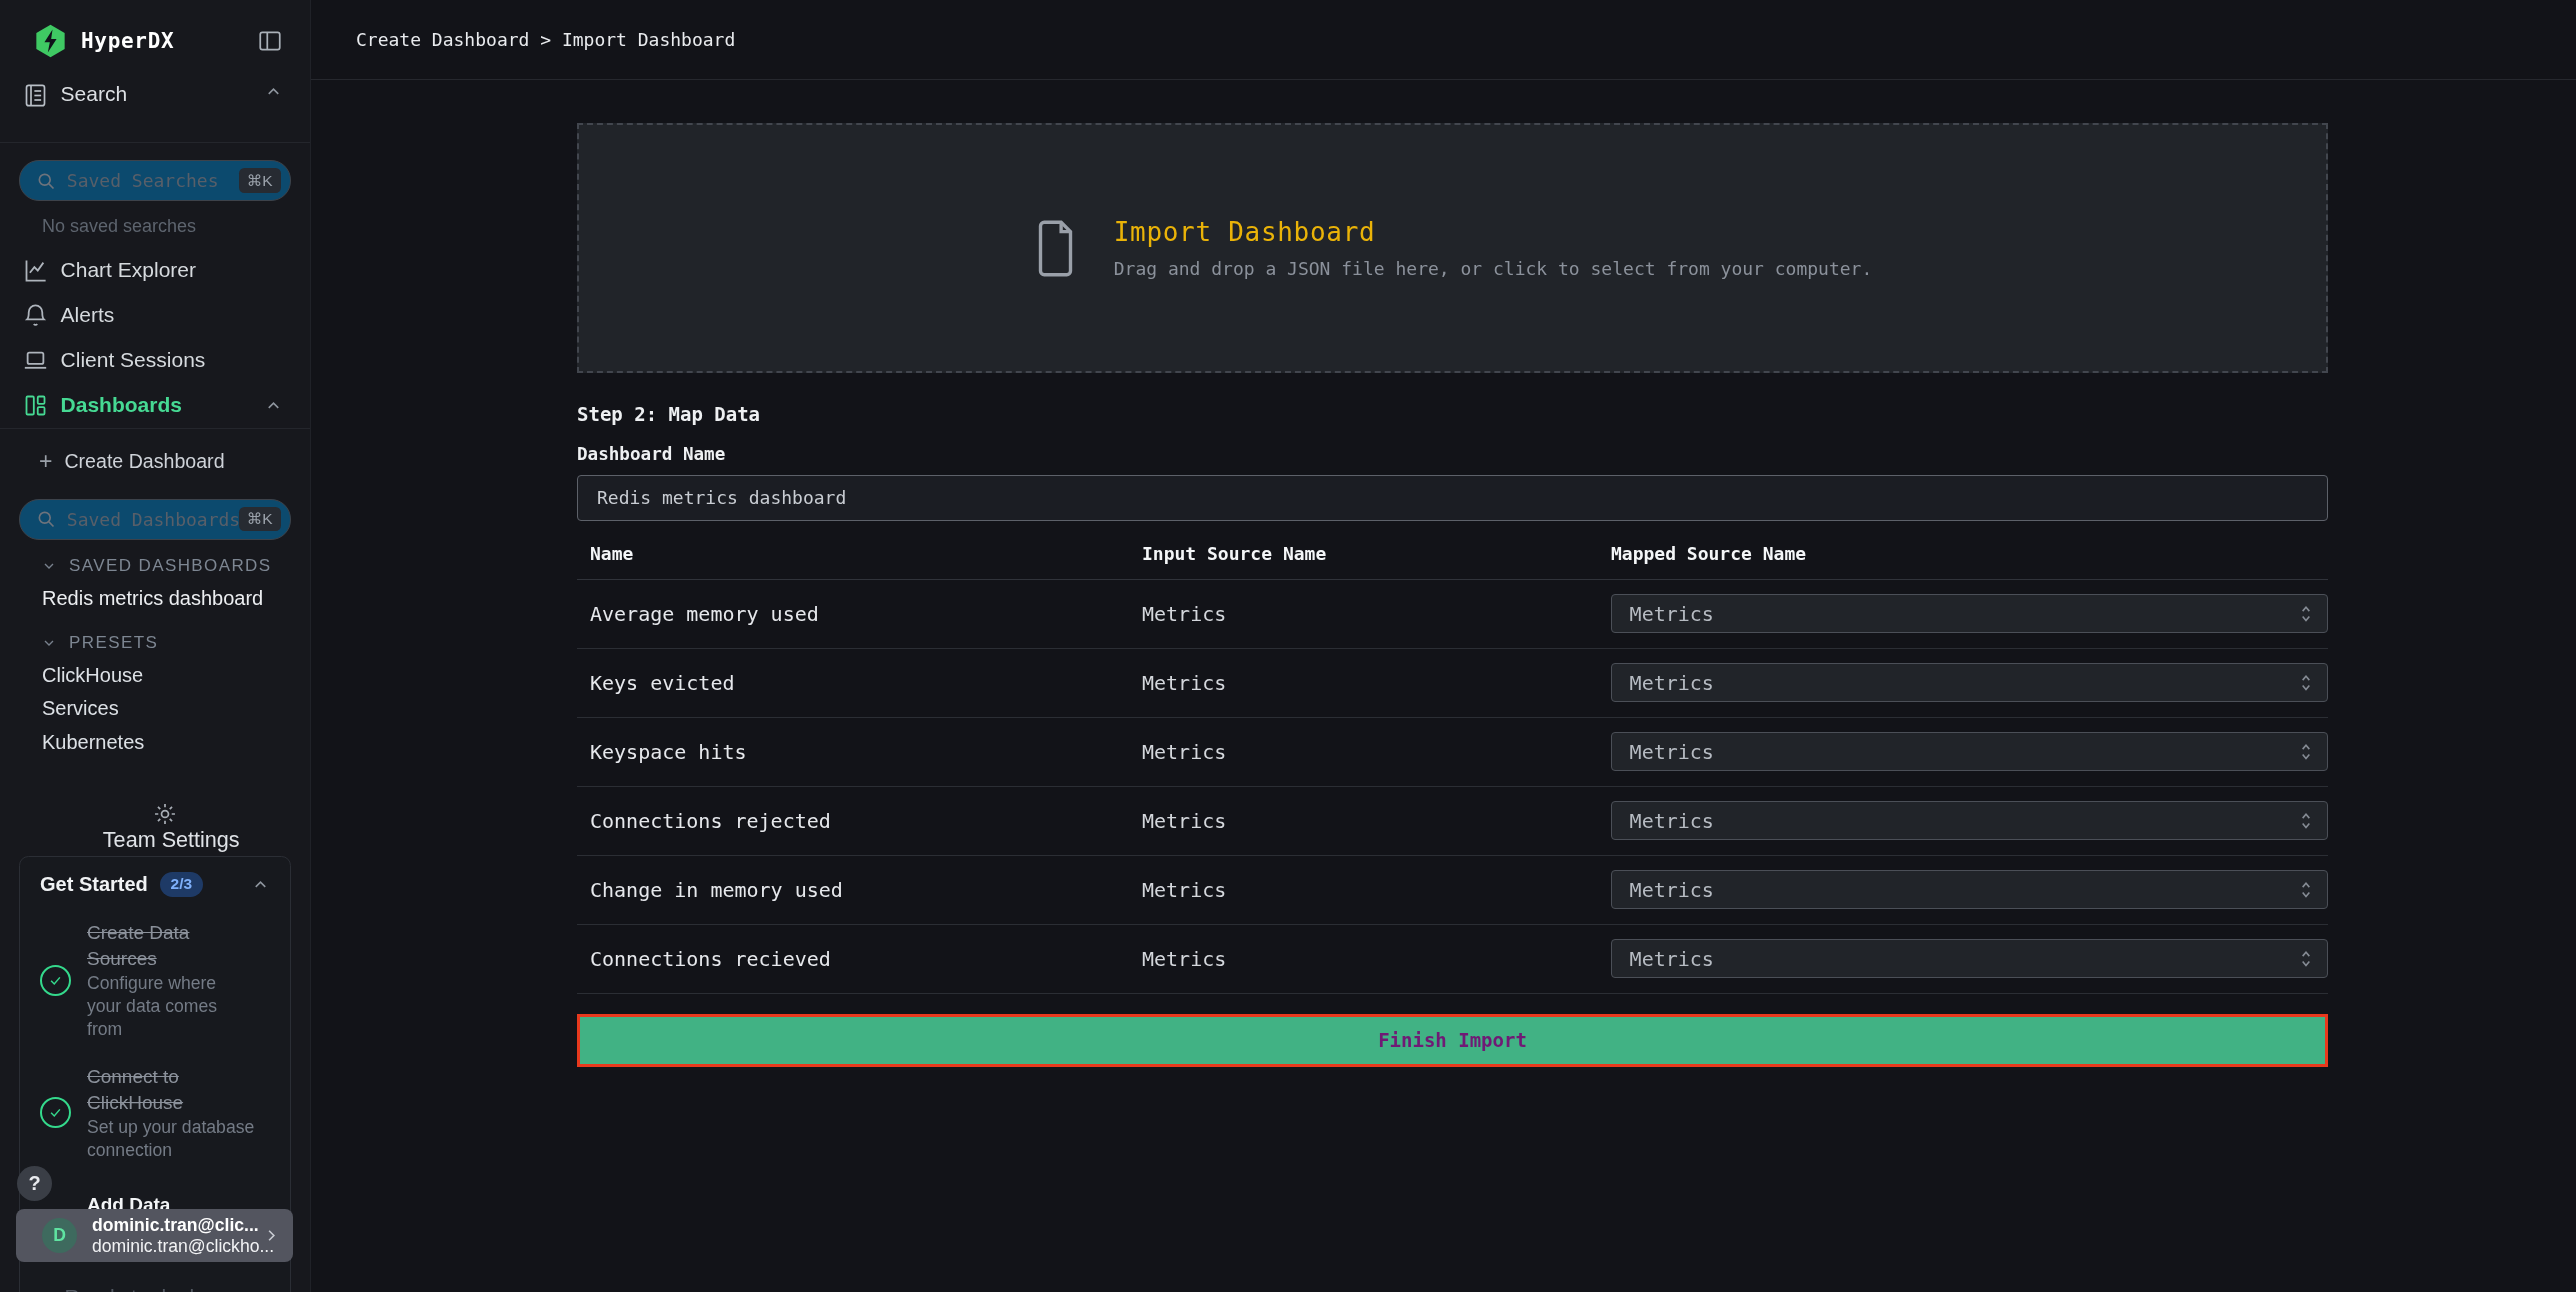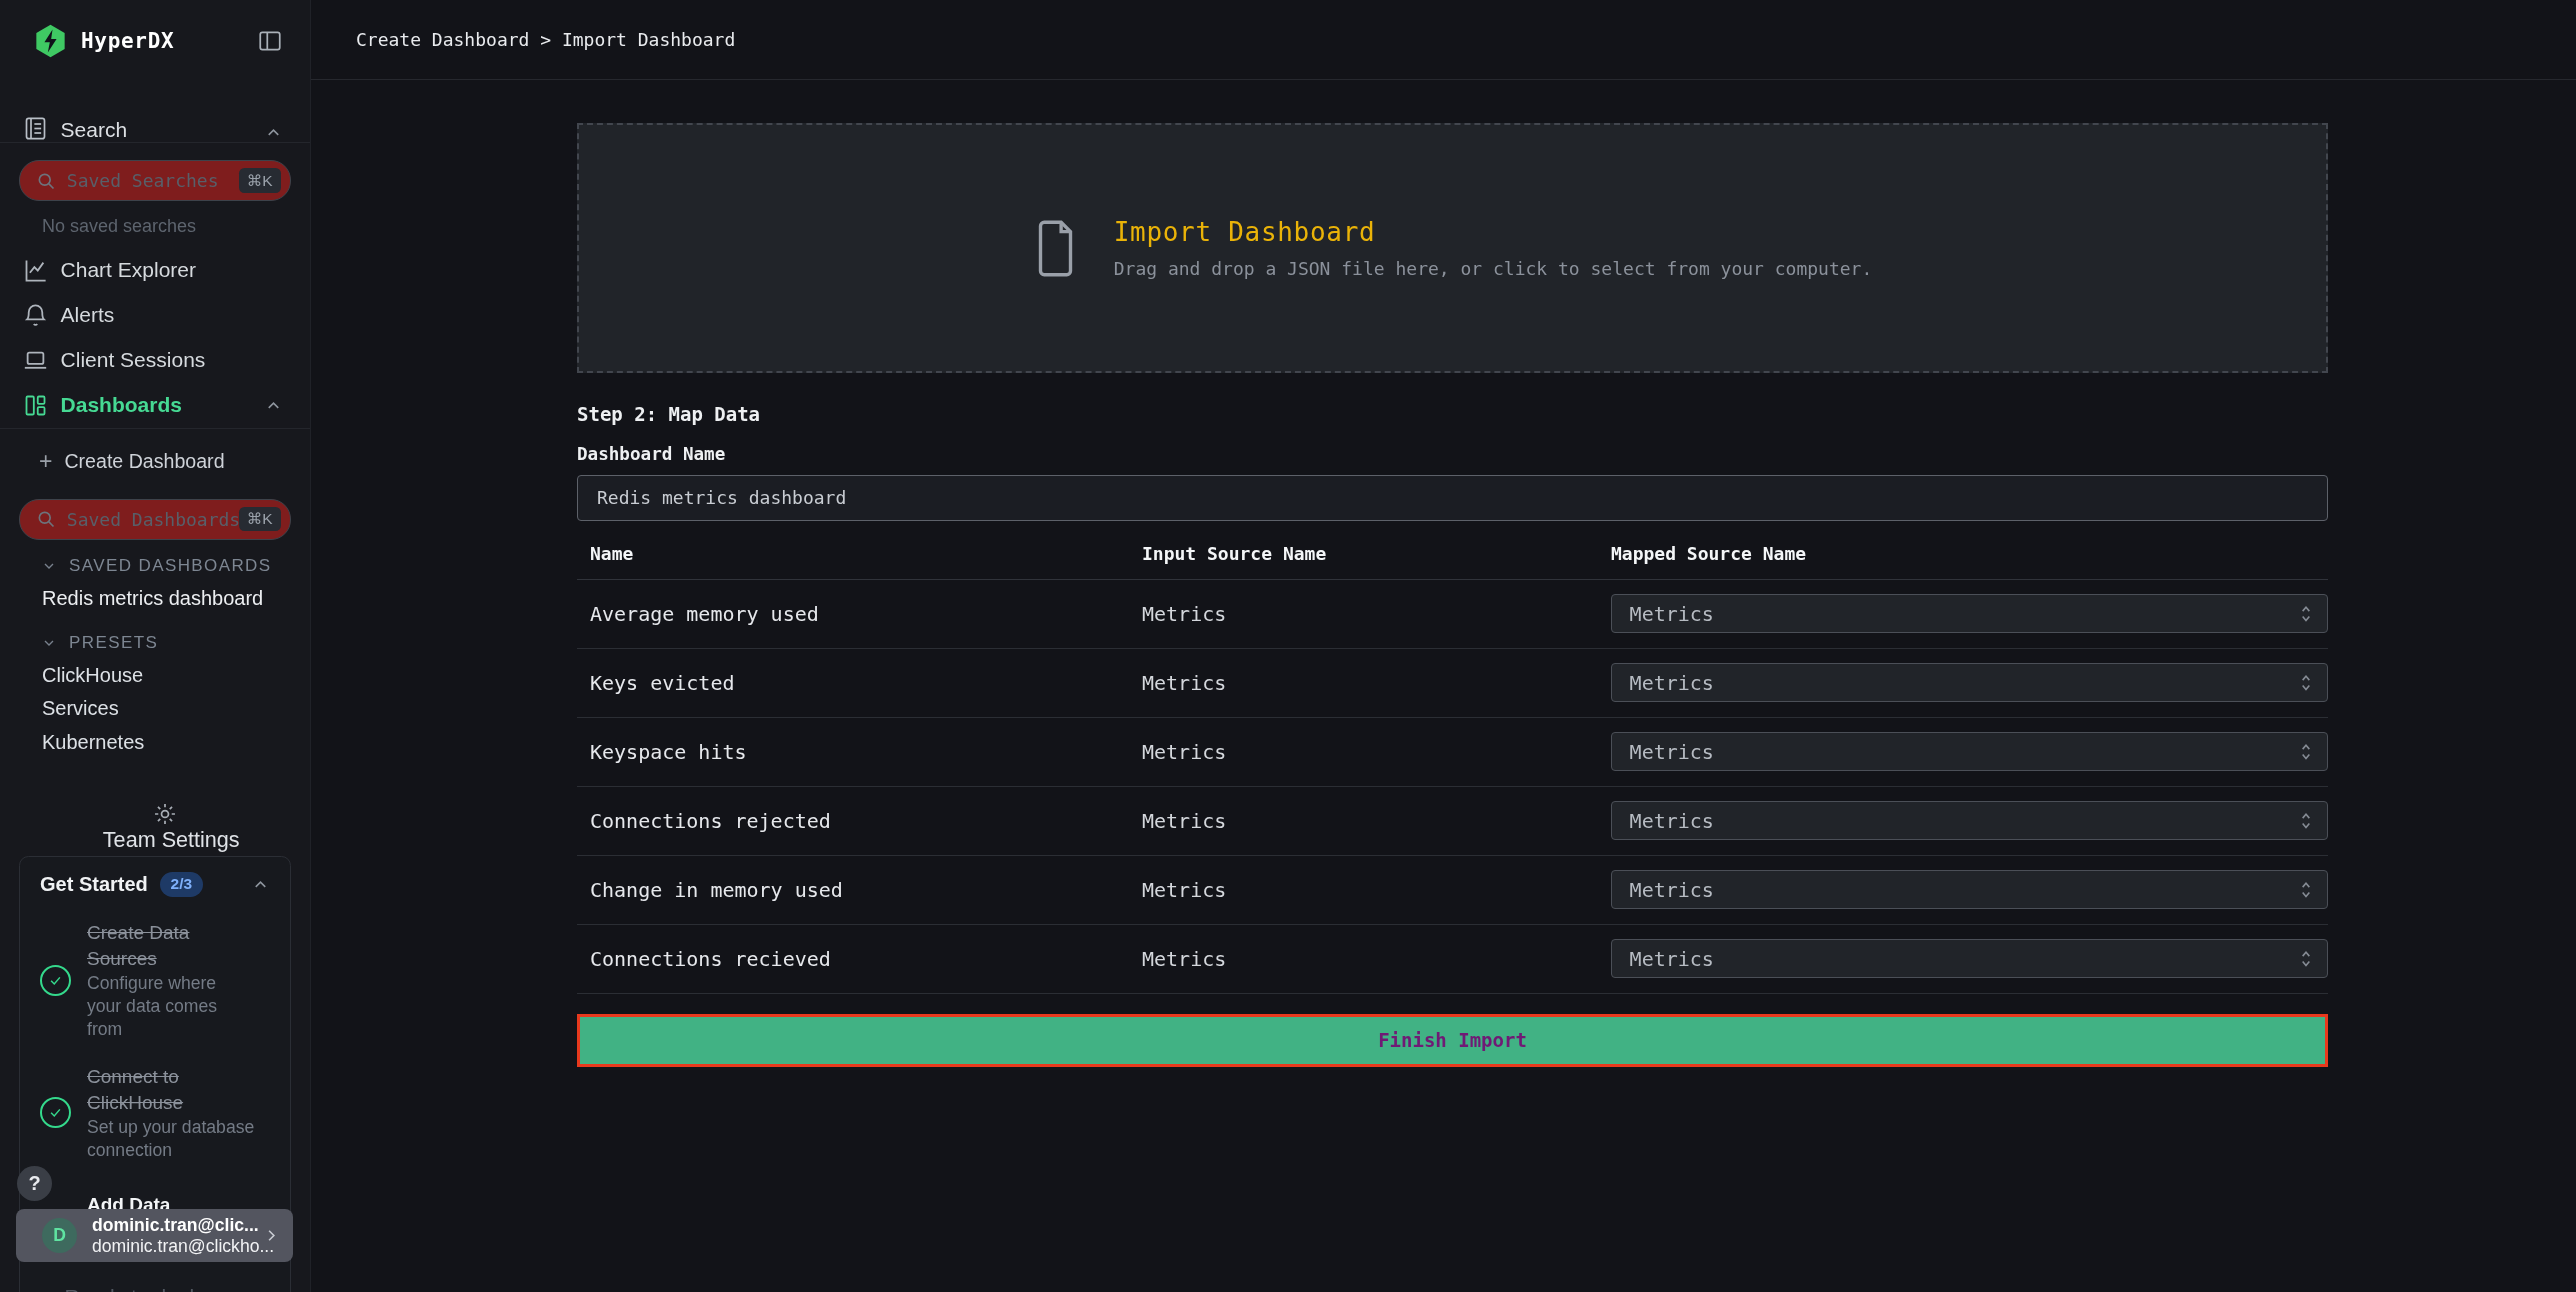--- a/index.html
+++ b/index.html
@@ -16,28 +16,28 @@
   
   .sidebar {
     position:absolute; left:0; top:0; width:311px; height:100%;
     background:#17181d; border-right:0.7px solid #202228; z-index:2;
   }
   .logo-row { height:82px; display:flex; align-items:center; padding:0 27px 0 35px; }
   .logo-hex { width:31px; height:34px; flex:none; }
   .logo-name { margin-left:15px; font-size:21px; font-weight:bold; color:#ffffff; letter-spacing:0.7px; flex:1; }
   .collapse-btn { width:26px; height:26px; color:#aab0b8; cursor:pointer; }
 
-  .section-row { height:61px; display:flex; align-items:flex-end; padding:0 27px 0 21.6px; border-bottom:0.7px solid #24262c; }
+  .section-row { height:61px; display:flex; align-items:flex-start; padding:0 27px 0 21.6px; border-bottom:0.7px solid #24262c; }
   .section-icon { width:27px; height:27px; color:#b9bfc7; flex:none; }
   .section-label { margin-left:12px; font-size:21px; color:#dcdfe3; flex:1; }
   .chev { width:19px; height:19px; color:#8e959e; }
 
   .pill {
     margin:17px 19px 0 19px; height:41px; border-radius:20px;
-    border:1.4px solid #3d424a; background:#7f1d1d;
+    border:1.4px solid #3d424a; background:#0c4a6e;
     display:flex; align-items:center; padding:0 9.5px 0 16px; cursor:text;
   }
   .pill svg { width:20px; height:20px; color:#6d737c; flex:none; }
   .pill input {
     flex:1; margin-left:10.8px; background:transparent; border:none; outline:none;
     font-family:"DejaVu Sans Mono", monospace; font-size:18px; color:#c7cbd1; min-width:0;
   }
   .pill input::placeholder { color:#585f69; }
   .kbd { background:#272b32; color:#9ba2ab; font-size:15.5px; padding:3.4px 8px; border-radius:5.4px; flex:none; }
 

